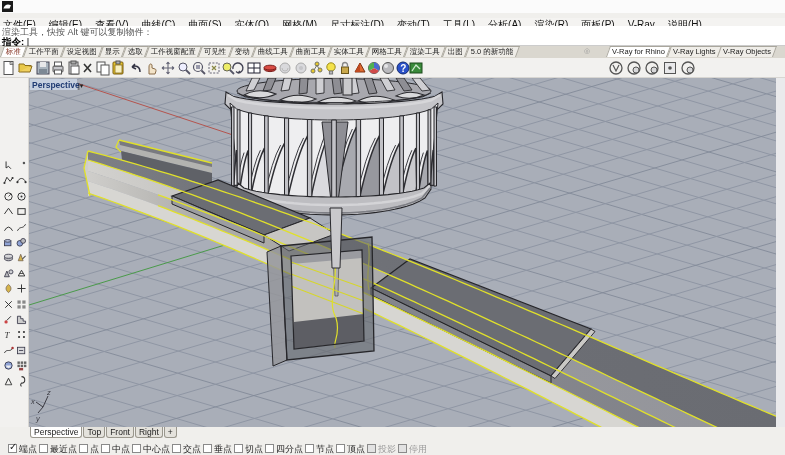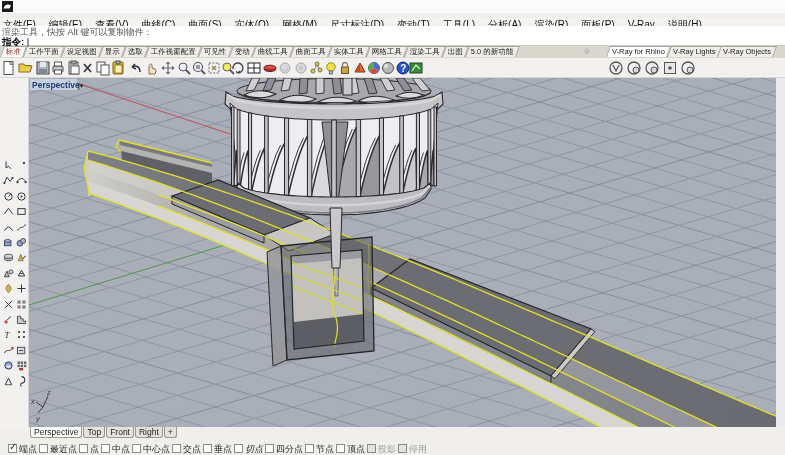--- a/index.html
+++ b/index.html
@@ -540,19 +540,19 @@
 <div class="rightedge"></div>
 <div class="vptabs"><div style="display:inline-block;padding:0px 3px;background:#ffffff;border:1px solid #9a978d;border-top:none;margin-right:1px;border-radius:0 0 3px 3px;font-size:8.5px;">Perspective</div><div style="display:inline-block;padding:0px 3px;background:#e4e2dc;border:1px solid #9a978d;border-top:none;margin-right:1px;border-radius:0 0 3px 3px;font-size:8.5px;">Top</div><div style="display:inline-block;padding:0px 3px;background:#e4e2dc;border:1px solid #9a978d;border-top:none;margin-right:1px;border-radius:0 0 3px 3px;font-size:8.5px;">Front</div><div style="display:inline-block;padding:0px 3px;background:#e4e2dc;border:1px solid #9a978d;border-top:none;margin-right:1px;border-radius:0 0 3px 3px;font-size:8.5px;">Right</div><div style="display:inline-block;padding:0px 3px;background:#e4e2dc;border:1px solid #9a978d;border-top:none;margin-right:1px;border-radius:0 0 3px 3px;font-size:8.5px;">+</div></div>
 <div class="osnap">
     <span style="position:absolute;left:8px;top:3px;"><span style="display:inline-block;width:9px;height:9px;border:1px solid #8a8a8a;background:#fff;position:relative;vertical-align:-1px;"><span style="position:absolute;left:0px;top:-4px;font-size:10px;color:#222;">✓</span></span><span style="color:#222;margin-left:2px;">端点</span></span>
     <span style="position:absolute;left:39px;top:3px;"><span style="display:inline-block;width:9px;height:9px;border:1px solid #8a8a8a;background:#fff;position:relative;vertical-align:-1px;"></span><span style="color:#222;margin-left:2px;">最近点</span></span>
     <span style="position:absolute;left:79px;top:3px;"><span style="display:inline-block;width:9px;height:9px;border:1px solid #8a8a8a;background:#fff;position:relative;vertical-align:-1px;"></span><span style="color:#222;margin-left:2px;">点</span></span>
     <span style="position:absolute;left:101px;top:3px;"><span style="display:inline-block;width:9px;height:9px;border:1px solid #8a8a8a;background:#fff;position:relative;vertical-align:-1px;"></span><span style="color:#222;margin-left:2px;">中点</span></span>
     <span style="position:absolute;left:132px;top:3px;"><span style="display:inline-block;width:9px;height:9px;border:1px solid #8a8a8a;background:#fff;position:relative;vertical-align:-1px;"></span><span style="color:#222;margin-left:2px;">中心点</span></span>
     <span style="position:absolute;left:172px;top:3px;font-family:Liberation Mono, monospace;"><span style="display:inline-block;width:9px;height:9px;border:1px solid #8a8a8a;background:#fff;position:relative;vertical-align:-1px;"></span><span style="color:#222;margin-left:2px;">交点</span></span>
     <span style="position:absolute;left:203px;top:3px;"><span style="display:inline-block;width:9px;height:9px;border:1px solid #8a8a8a;background:#fff;position:relative;vertical-align:-1px;"></span><span style="color:#222;margin-left:2px;">垂点</span></span>
-    <span style="position:absolute;left:234px;top:3px;font-style:italic;"><span style="display:inline-block;width:9px;height:9px;border:1px solid #8a8a8a;background:#fff;position:relative;vertical-align:-1px;"></span><span style="color:#222;margin-left:2px;">切点</span></span>
+    <span style="position:absolute;left:234px;top:3px;"><span style="display:inline-block;width:9px;height:9px;border:1px solid #8a8a8a;background:#fff;position:relative;vertical-align:-1px;"></span><span style="color:#222;margin-left:2px;">切点</span></span>
     <span style="position:absolute;left:265px;top:3px;"><span style="display:inline-block;width:9px;height:9px;border:1px solid #8a8a8a;background:#fff;position:relative;vertical-align:-1px;"></span><span style="color:#222;margin-left:2px;">四分点</span></span>
     <span style="position:absolute;left:305px;top:3px;"><span style="display:inline-block;width:9px;height:9px;border:1px solid #8a8a8a;background:#fff;position:relative;vertical-align:-1px;"></span><span style="color:#222;margin-left:2px;">节点</span></span>
     <span style="position:absolute;left:336px;top:3px;"><span style="display:inline-block;width:9px;height:9px;border:1px solid #8a8a8a;background:#fff;position:relative;vertical-align:-1px;"></span><span style="color:#222;margin-left:2px;">顶点</span></span>
     <span style="position:absolute;left:367px;top:3px;"><span style="display:inline-block;width:9px;height:9px;border:1px solid #8a8a8a;background:#e2e2e2;position:relative;vertical-align:-1px;"></span><span style="color:#9a9a9a;margin-left:2px;">投影</span></span>
     <span style="position:absolute;left:398px;top:3px;"><span style="display:inline-block;width:9px;height:9px;border:1px solid #8a8a8a;background:#e2e2e2;position:relative;vertical-align:-1px;"></span><span style="color:#9a9a9a;margin-left:2px;">停用</span></span>
   </div>
 
 </body></html>

